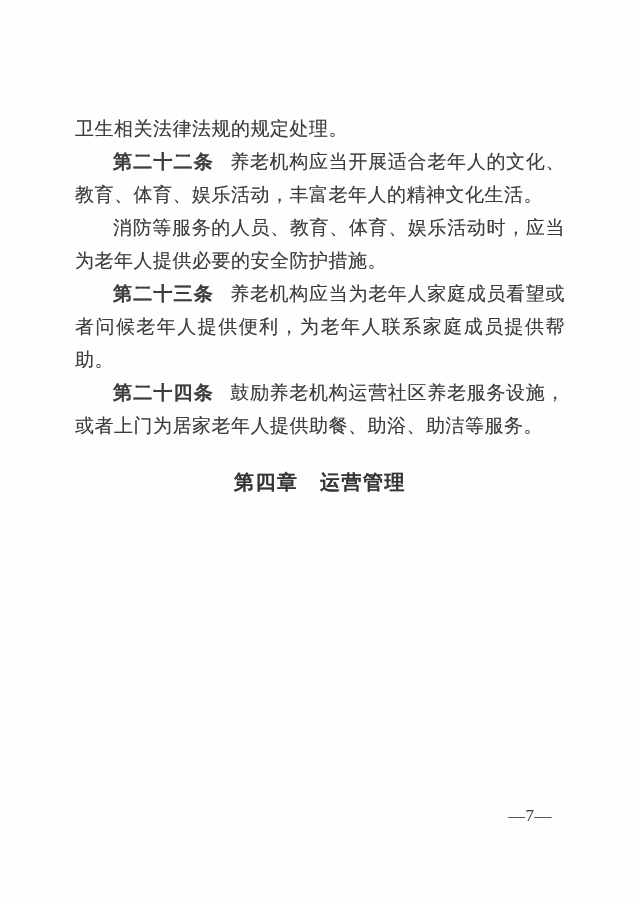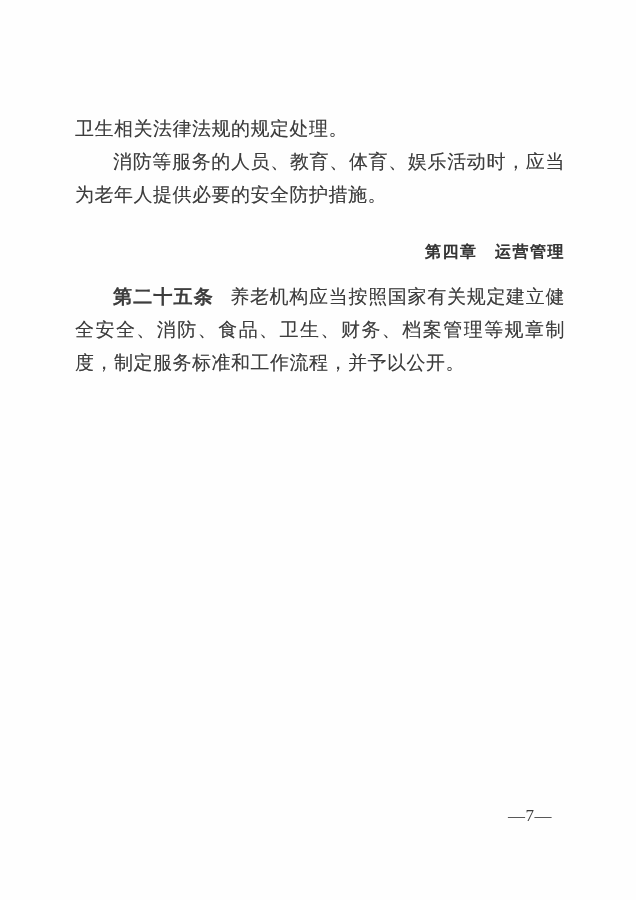--- a/index.html
+++ b/index.html
@@ -32,25 +32,25 @@
     text-indent: 2em;
   }
   .lead {
     font-weight: bold;
     font-family: "Liberation Sans", "DejaVu Sans", sans-serif;
     margin-right: 0.85em;
     letter-spacing: 1px;
   }
   .chapter {
     margin: 24px 0 12px 0;
-    font-size: 16px;
+    font-size: 20px;
     line-height: 33px;
     font-weight: bold;
     font-family: "Liberation Sans", "DejaVu Sans", sans-serif;
-    text-align: right;
+    text-align: center;
     letter-spacing: 1.5px;
     color: #353535;
     text-shadow: 0 0 0.6px rgba(90, 90, 90, 0.55);
   }
   .page-number {
     position: absolute;
     right: 84px;
     top: 806px;
     font-size: 17px;
     letter-spacing: 0.5px;
@@ -59,26 +59,28 @@
   }
 </style>
 </head>
 <body>
 
 <div class="page">
 
   <p class="para"><span>卫生相关法律法规的规定处理。</span></p>
 
 
+  <p class="para indent"><span class="lead">第二十二条</span><span>养老机构应当开展适合老年人的文化、教育、体育、娱乐活动，丰富老年人的精神文化生活。</span></p>
 
   <p class="para indent"><span>消防等服务的人员、教育、体育、娱乐活动时，应当为老年人提供必要的安全防护措施。</span></p>
 
+  <p class="para indent"><span class="lead">第二十三条</span><span>养老机构应当为老年人家庭成员看望或者问候老年人提供便利，为老年人联系家庭成员提供帮助。</span></p>
 
+  <p class="para indent"><span class="lead">第二十四条</span><span>鼓励养老机构运营社区养老服务设施，或者上门为居家老年人提供助餐、助浴、助洁等服务。</span></p>
 
   <h2 class="chapter">第四章　运营管理</h2>
 
-  <p class="para indent"><span class="lead">第二十五条</span><span>养老机构应当按照国家有关规定建立健全安全、消防、食品、卫生、财务、档案管理等规章制度，制定服务标准和工作流程，并予以公开。</span></p>
 
 
 
   <div class="page-number">—7—</div>
 
 </div>
 
 </body></html>

